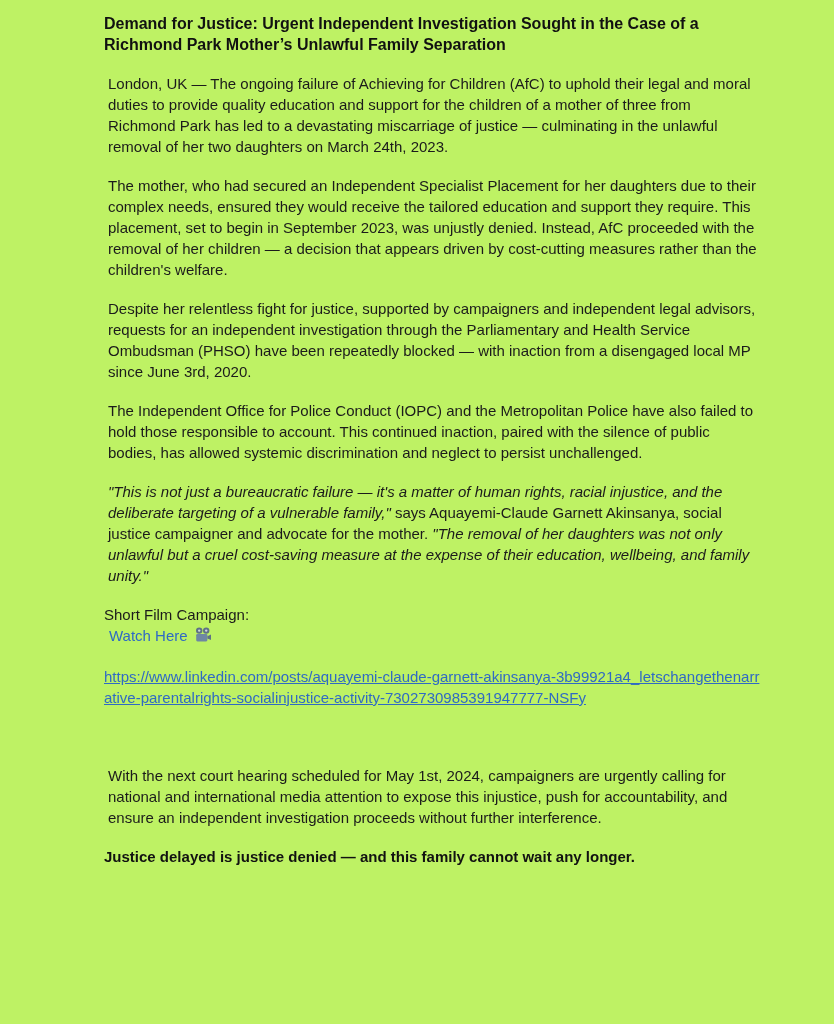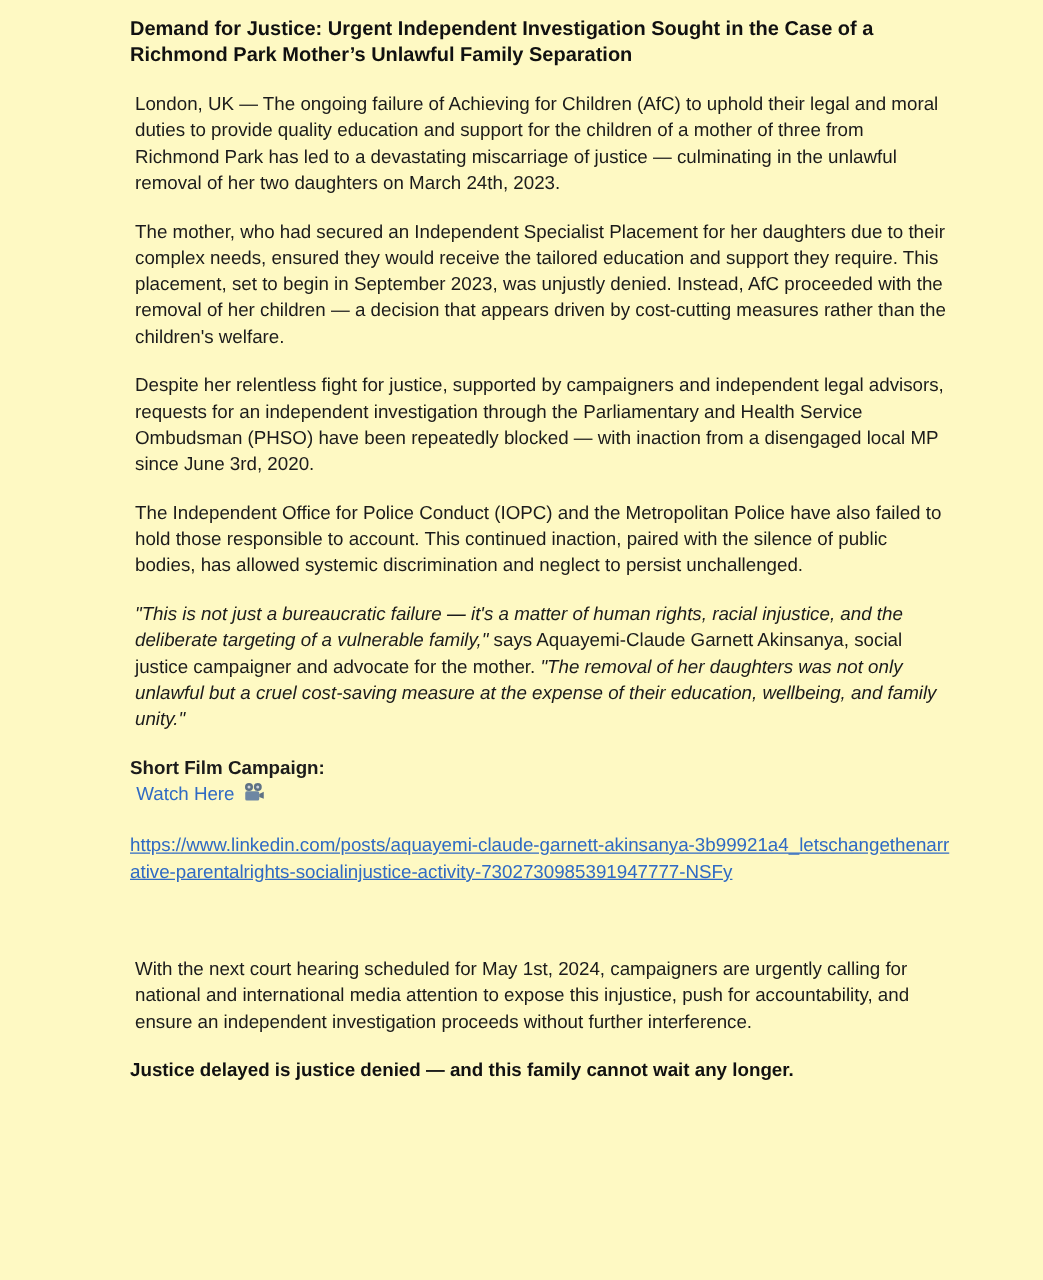--- a/index.html
+++ b/index.html
@@ -5,21 +5,21 @@
   html, body {
     margin: 0;
     padding: 0;
     background: #ffffff;
   }
   .page {
     position: relative;
     width: 834px;
     height: 1024px;
     margin: 0 auto;
-    background: #fef9c3;
+    background: #bef264;
     box-sizing: border-box;
     padding: 13px 72px 0 104px;
     font-family: "Liberation Sans", sans-serif;
     font-size: 15px;
     line-height: 21px;
     color: #1b1b1b;
     overflow: hidden;
   }
   h1.doc-title {
     font-size: 16px;
@@ -28,21 +28,21 @@
     margin: 0 0 18px 0;
     color: #111111;
   }
   .page p {
     margin: 0 0 18px 4px;
   }
   p.quote-para em {
     font-style: italic;
   }
   p.campaign-heading {
-    font-weight: bold;
+    font-weight: normal;
     margin: 0;
   }
   p.watch-line {
     margin: 0 0 18px 0;
     padding-left: 5px;
   }
   a {
     color: #2f6ac4;
     margin-top: 28px;
   }

